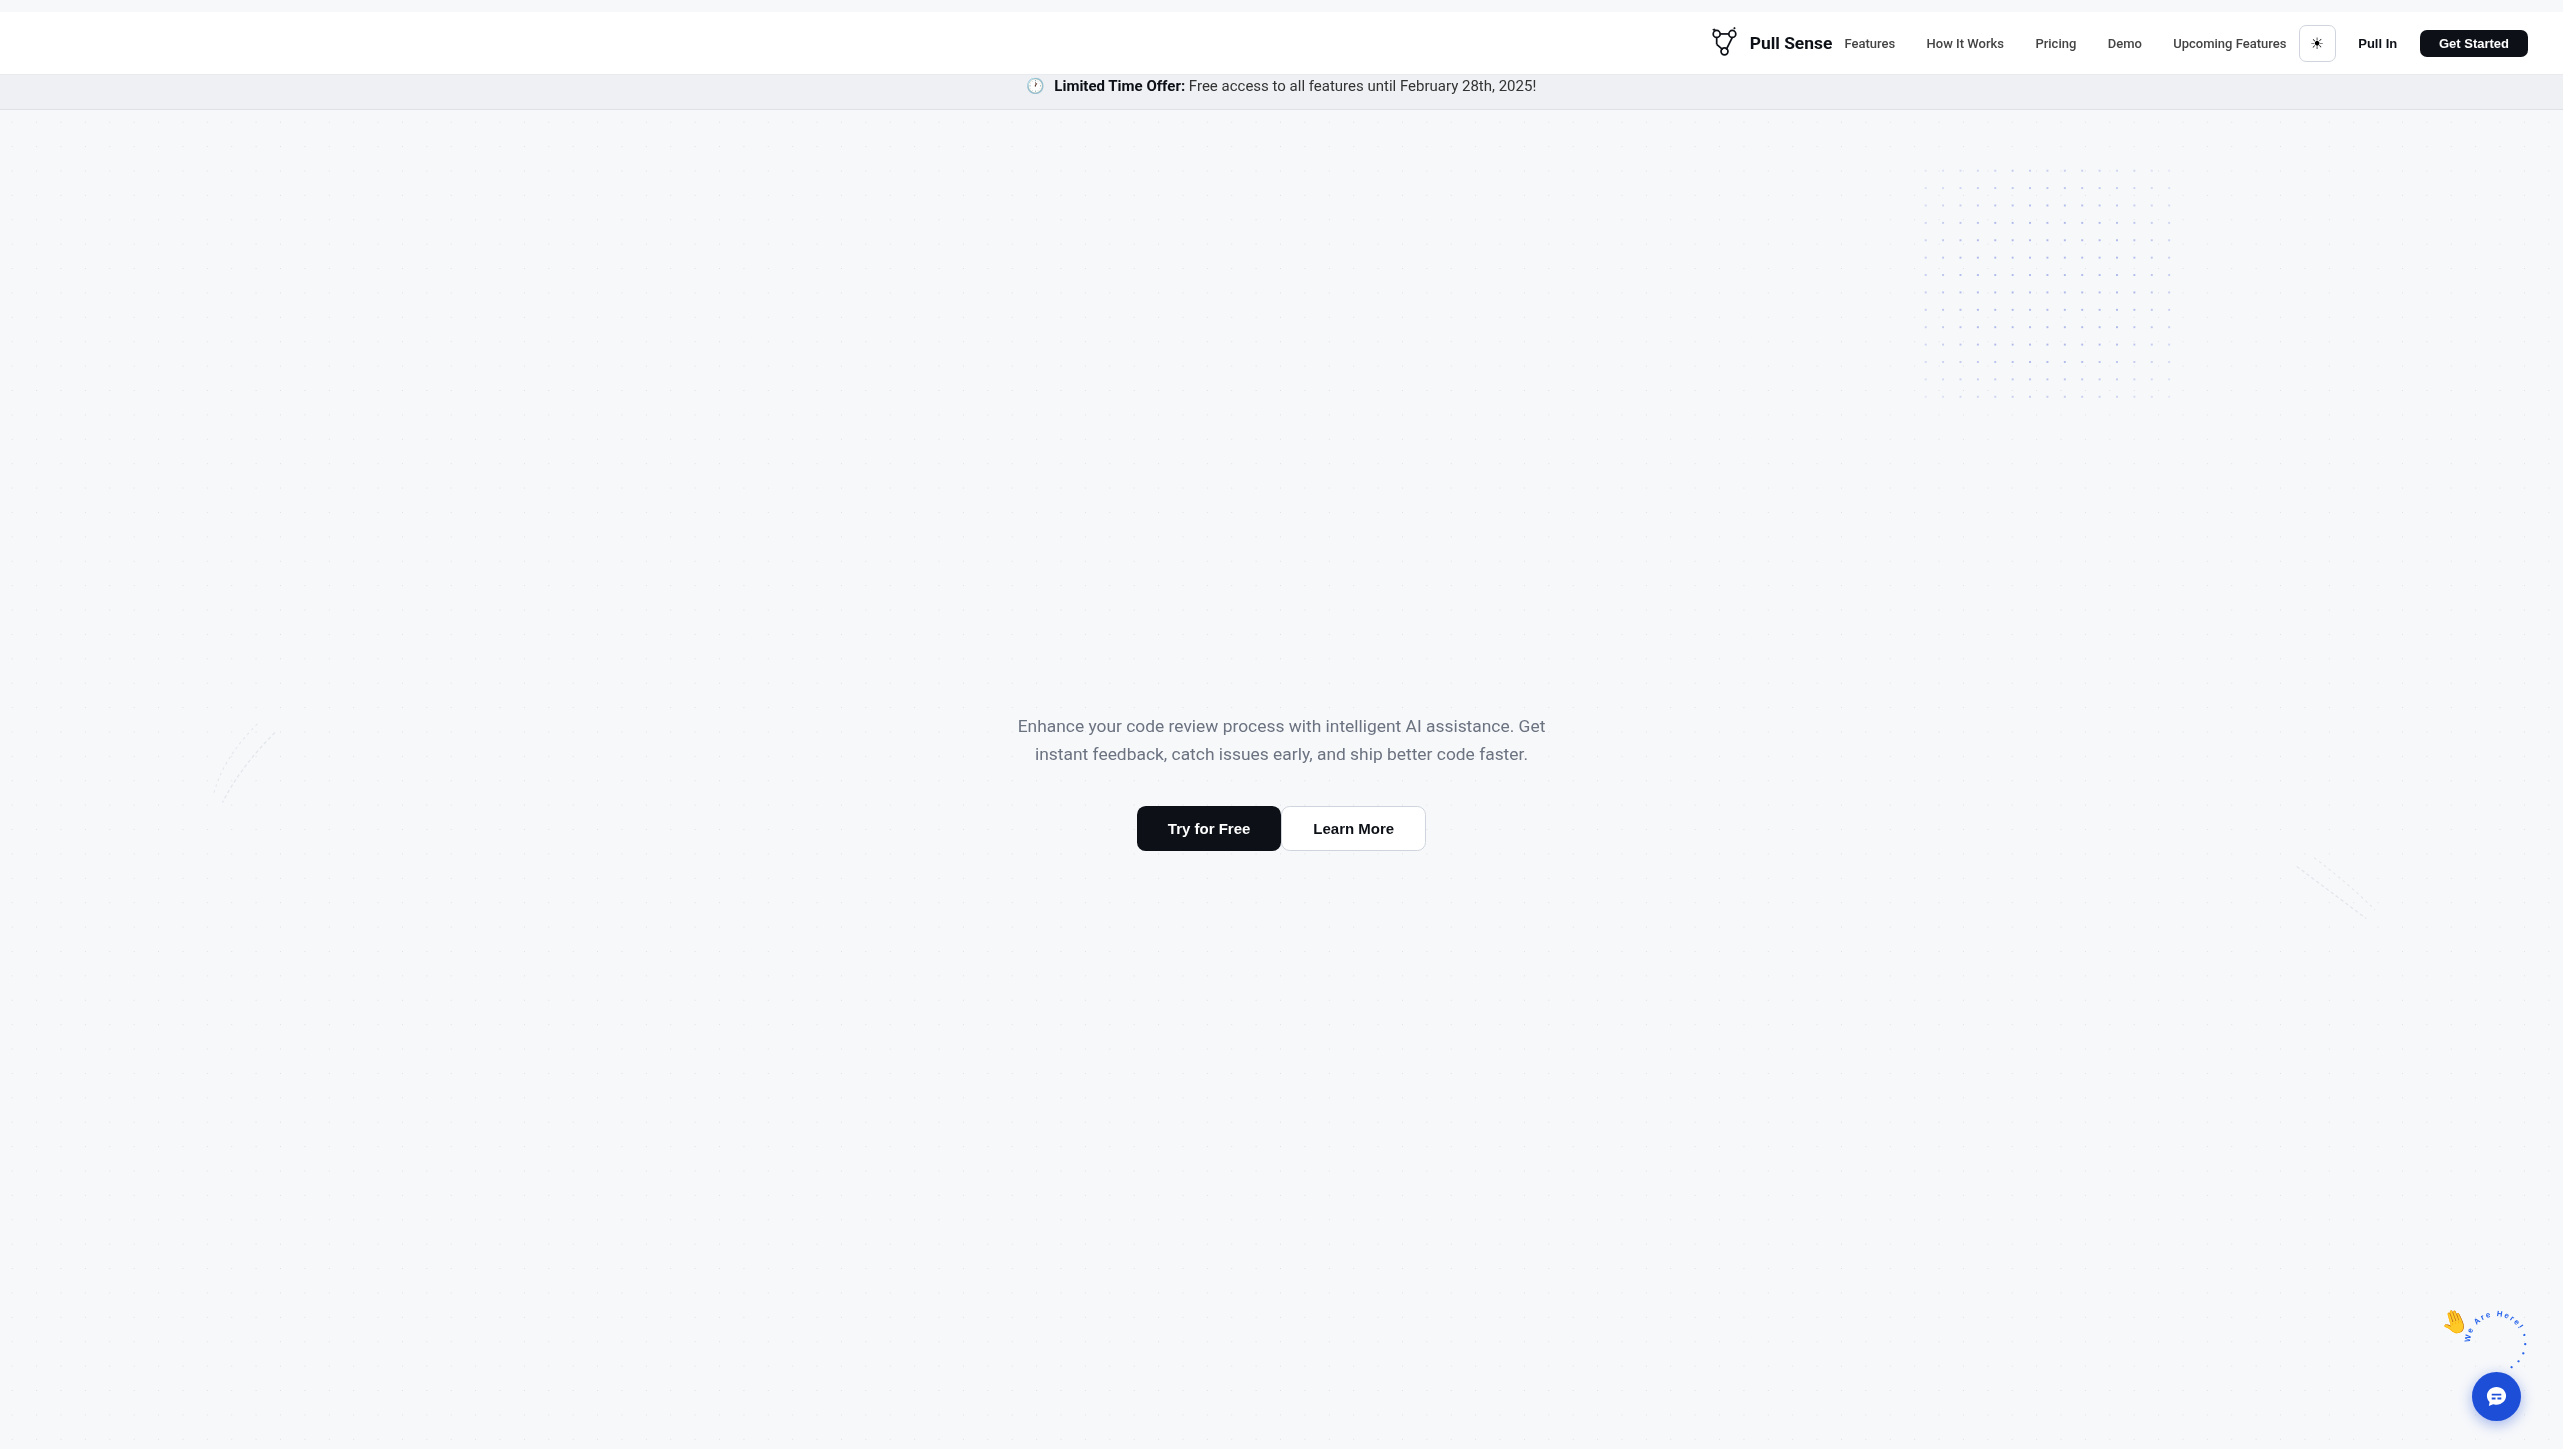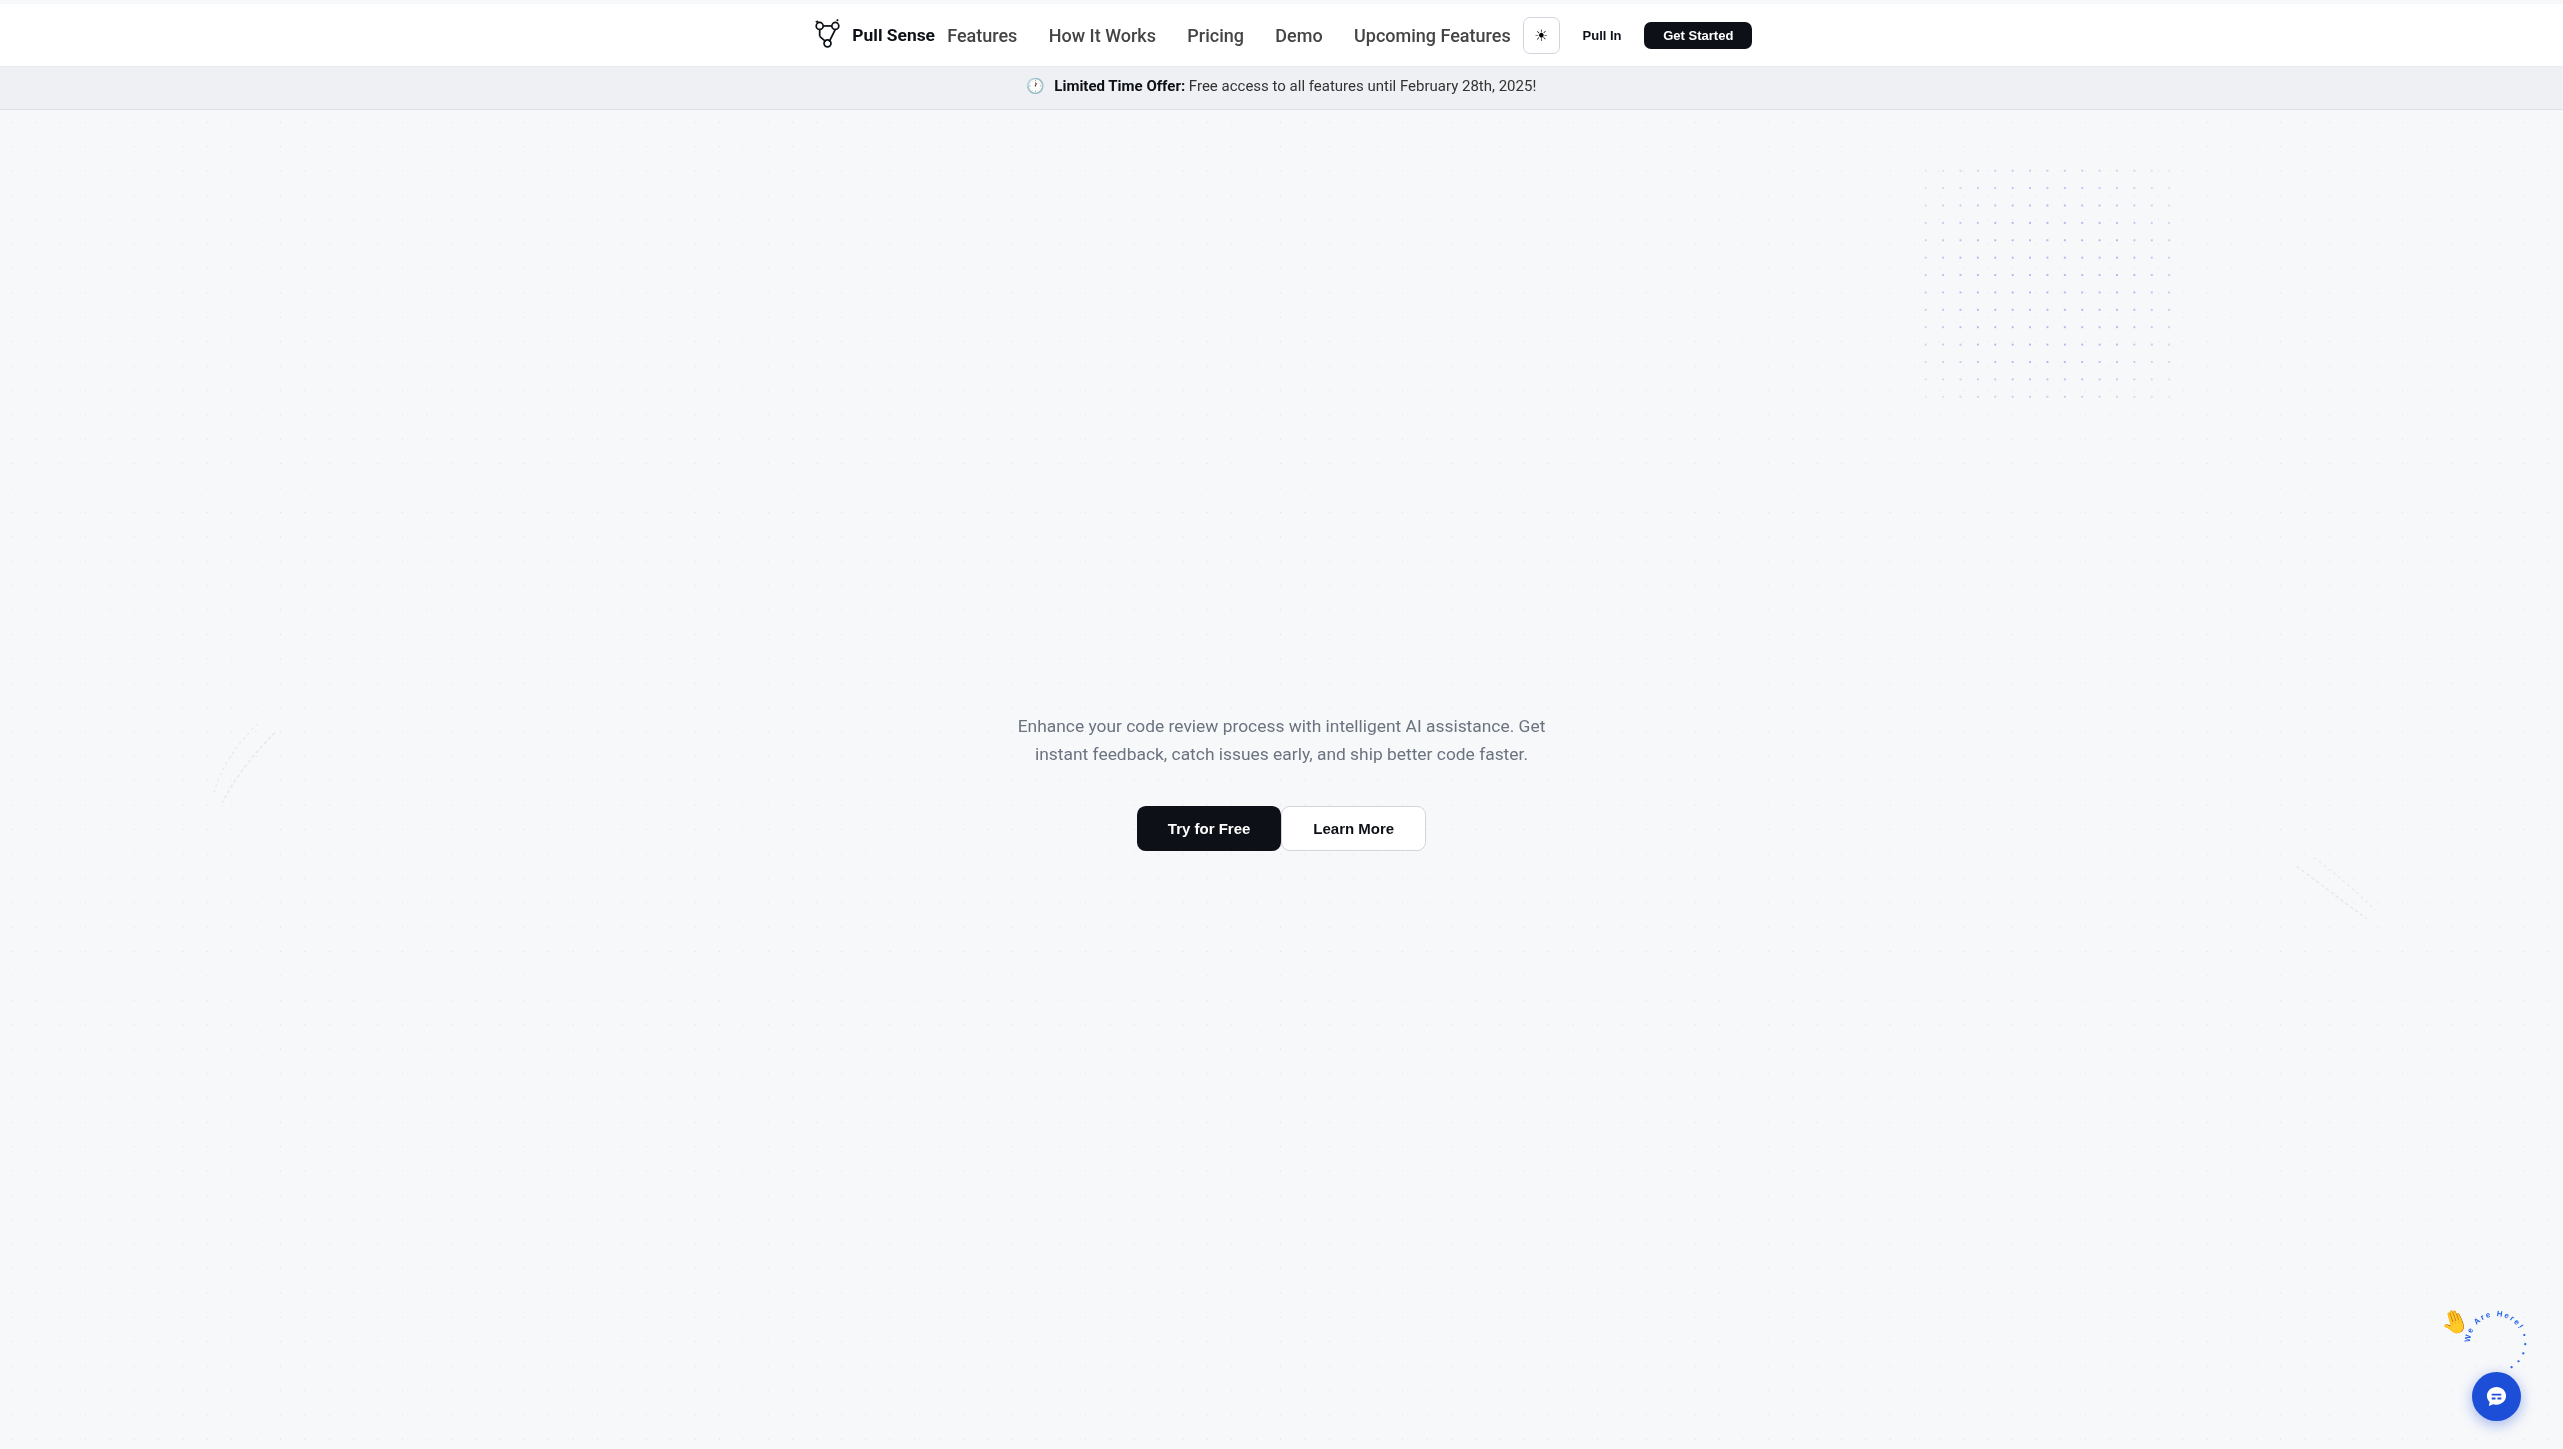--- a/index.html
+++ b/index.html
@@ -8,27 +8,27 @@
       font-family: -apple-system, BlinkMacSystemFont, 'Segoe UI', Roboto, sans-serif;
       background: #f7f8fa;
       min-height: 100vh;
       overflow-x: hidden;
     }
 
     
     nav {
       display: flex;
       align-items: center;
-      justify-content: center;
+      justify-content: flex-end;
       padding: 0 35px;
       height: 63px;
       background: #fff;
       border-bottom: 0.9px solid #e8eaed;
       position: sticky;
-      top: 4px;
+      top: 12px;
       z-index: 100;
     }
 
     .nav-logo {
       display: flex;
       align-items: center;
       gap: 8.7px;
       text-decoration: none;
       color: #0d1117;
     }
@@ -44,21 +44,21 @@
       color: #0d1117;
     }
 
     .nav-links {
       display: flex;
       align-items: center;
       gap: 7px;
     }
 
     .nav-link {
-      font-size: 18px;
+      font-size: 13px;
       color: #444;
       text-decoration: none;
       padding: 7px 12.2px;
       border-radius: 5.2px;
       cursor: pointer;
       transition: background 0.15s;
       font-weight: 500;
     }
 
     .nav-right {

